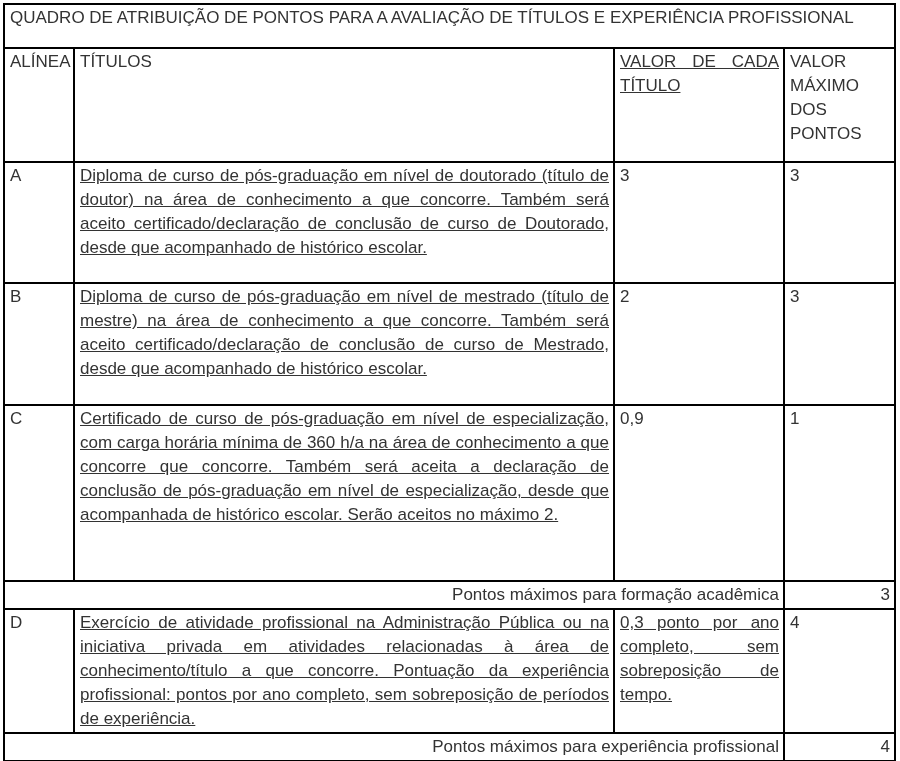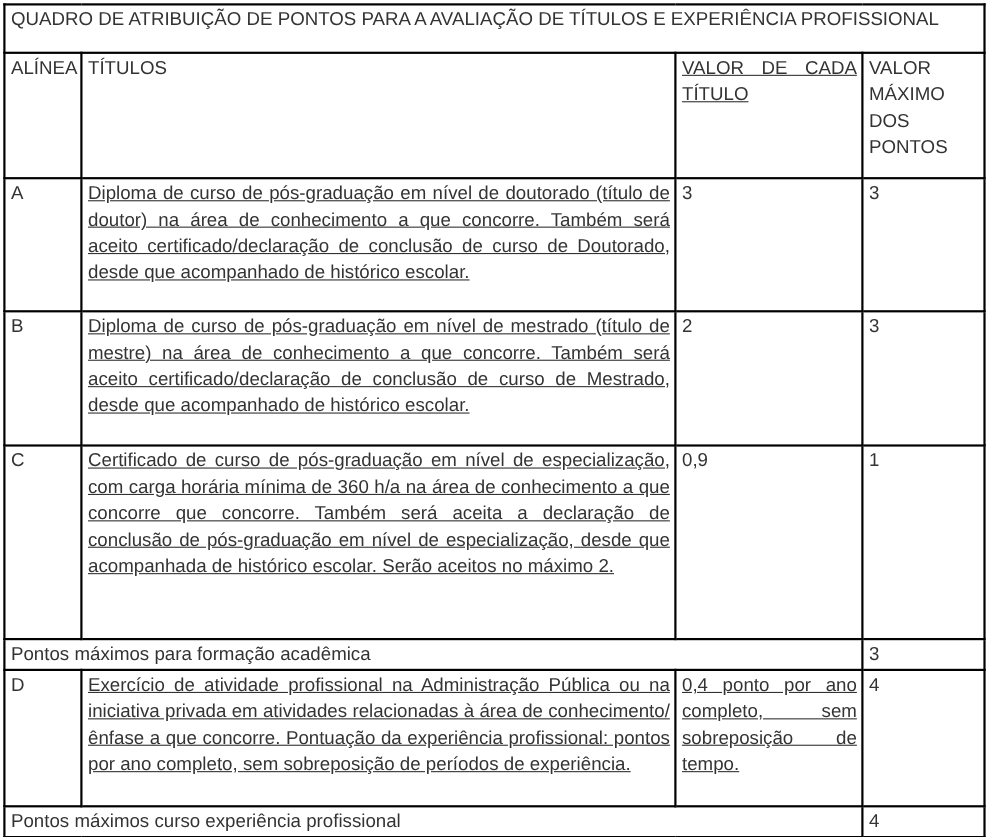--- a/index.html
+++ b/index.html
@@ -31,21 +31,21 @@
   col.c-alinea  { width: 70px; }
   col.c-titulo  { width: 540px; }
   col.c-valor   { width: 170px; }
   col.c-maximo  { width: 111px; }
 
   tr.r-title   { height: 44px; }
   tr.r-header  { height: 114px; }
   tr.r-a       { height: 121px; }
   tr.r-b       { height: 122px; }
   tr.r-c       { height: 176px; }
-  tr.r-sum     { height: 26px; }
+  tr.r-sum     { height: 26px; text-align: right; }
   tr.r-d       { height: 124px; }
   tr.r-total   { height: 28px; }
 
   td.title-cell {
     white-space: nowrap;
   }
   td.just {
     text-align: justify;
     text-decoration: underline;
   }
@@ -94,27 +94,27 @@
     <td>1</td>
   </tr>
 
   <tr class="r-sum">
     <td colspan="3">Pontos máximos para formação acadêmica</td>
     <td>3</td>
   </tr>
 
   <tr class="r-d">
     <td>D</td>
-    <td class="just">Exercício de atividade profissional na Administração Pública ou na iniciativa privada em atividades relacionadas à área de conhecimento/ênfase a que concorre. Pontuação da experiência profissional: pontos por ano completo, sem sobreposição de períodos de experiência.</td>
-    <td class="just">0,4 ponto por ano completo, sem sobreposição de tempo.</td>
+    <td class="just">Exercício de atividade profissional na Administração Pública ou na iniciativa privada em atividades relacionadas à área de conhecimento/título a que concorre. Pontuação da experiência profissional: pontos por ano completo, sem sobreposição de períodos de experiência.</td>
+    <td class="just">0,3 ponto por ano completo, sem sobreposição de tempo.</td>
     <td>4</td>
   </tr>
 
   <tr class="r-sum">
-    <td colspan="3">Pontos máximos curso experiência profissional</td>
+    <td colspan="3">Pontos máximos para experiência profissional</td>
     <td>4</td>
   </tr>
 
   <tr class="r-total">
     <td colspan="3">Total máximo de pontos</td>
     <td>5</td>
   </tr>
 </tbody>
   </table>
 

